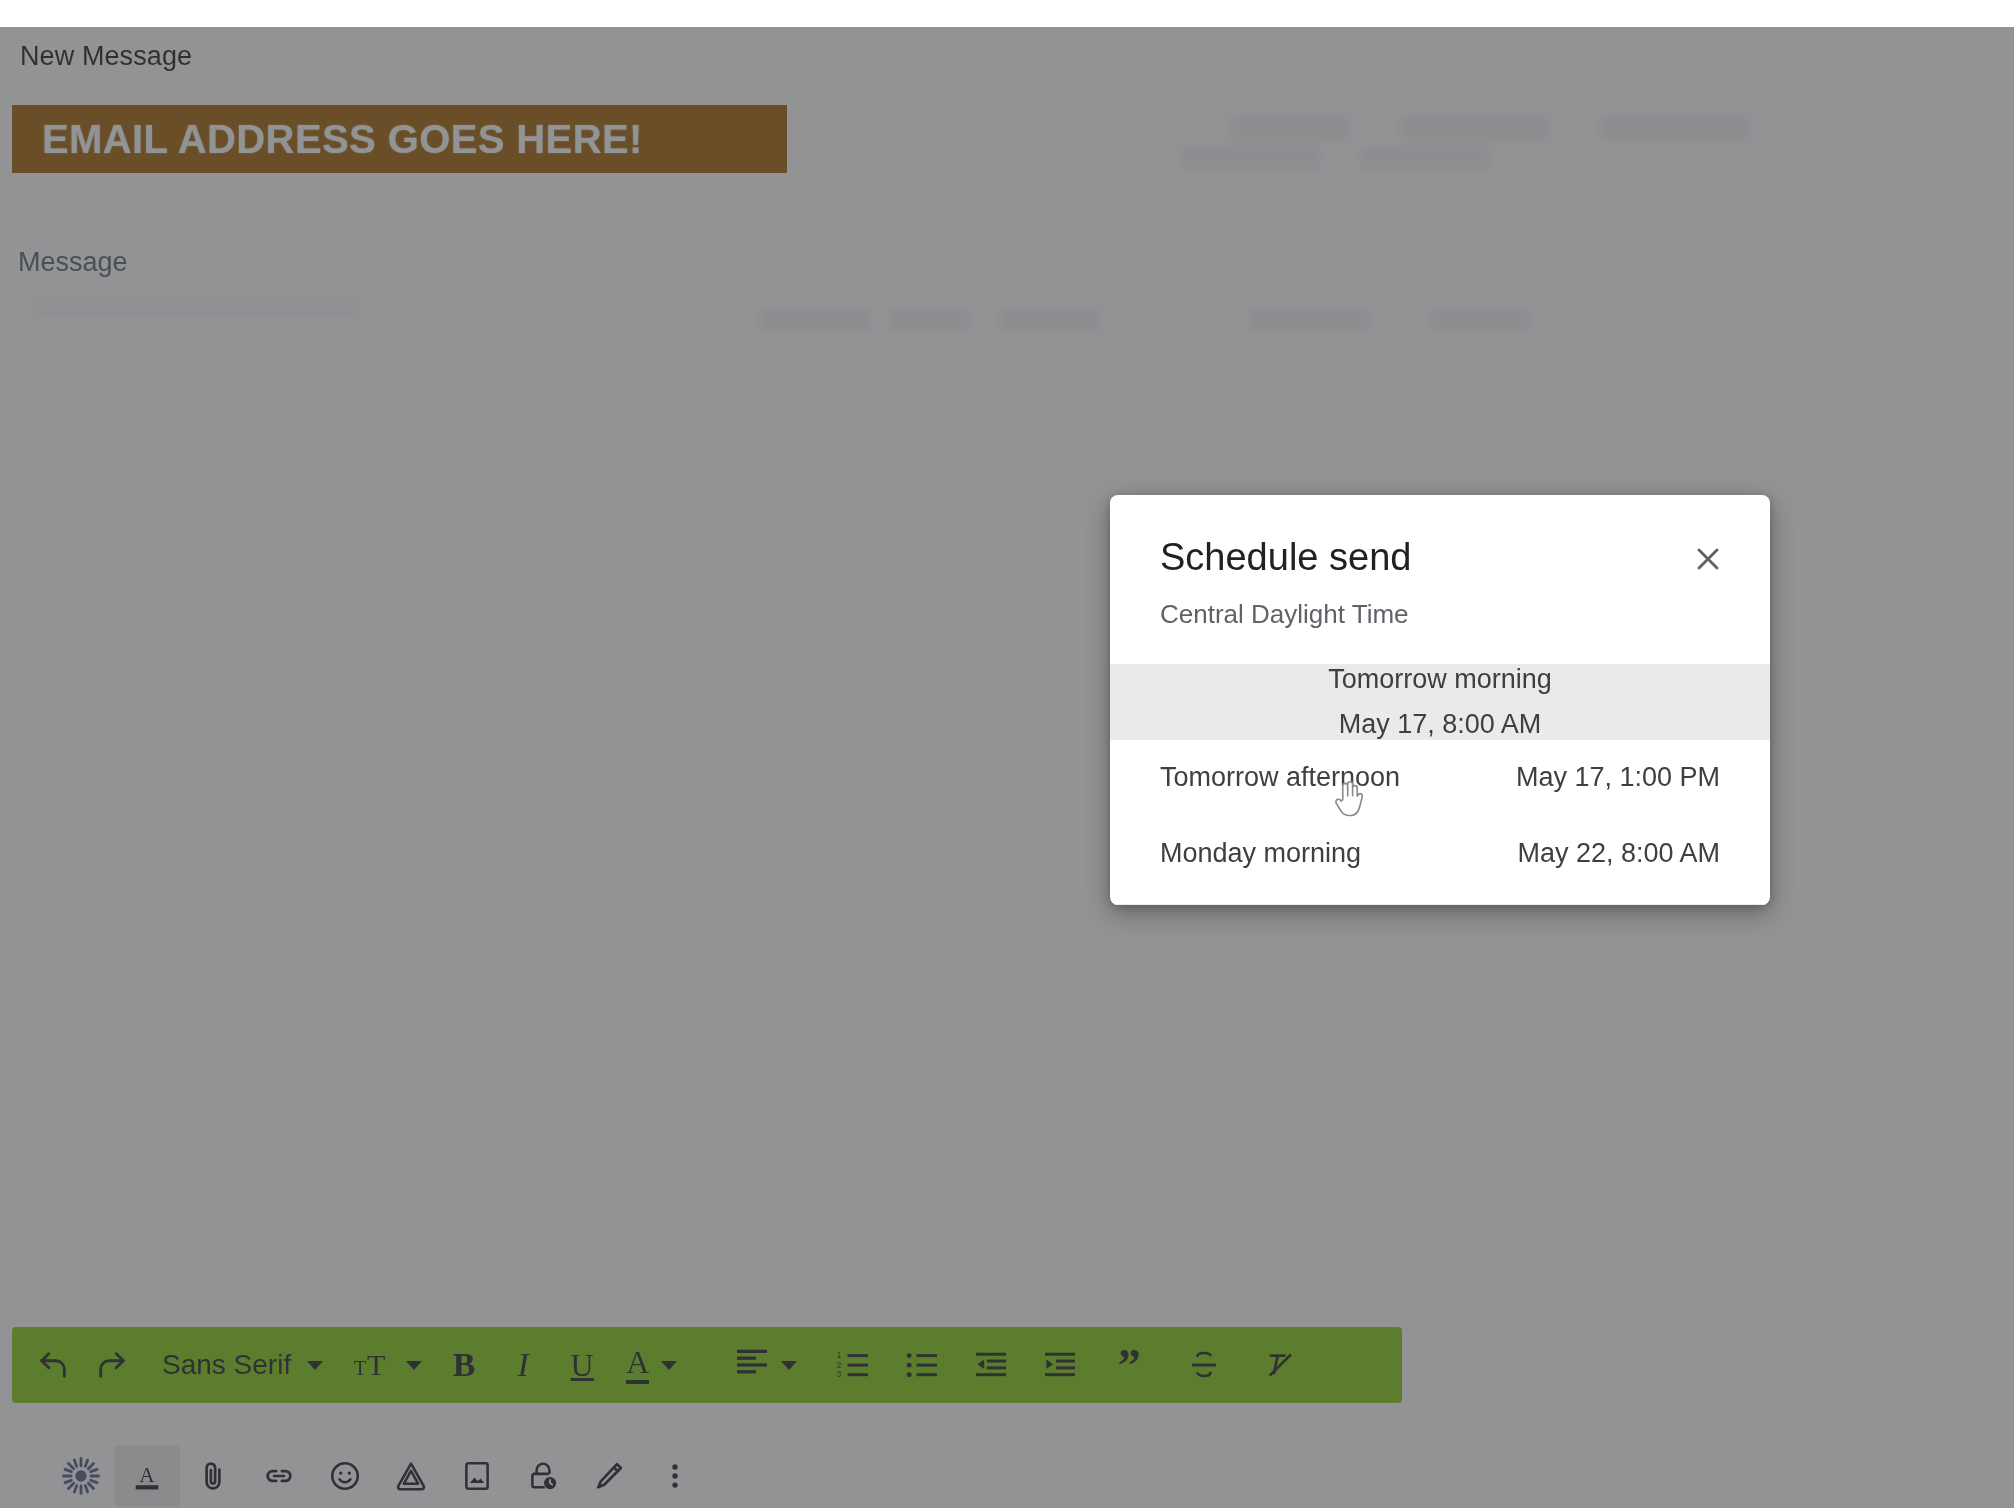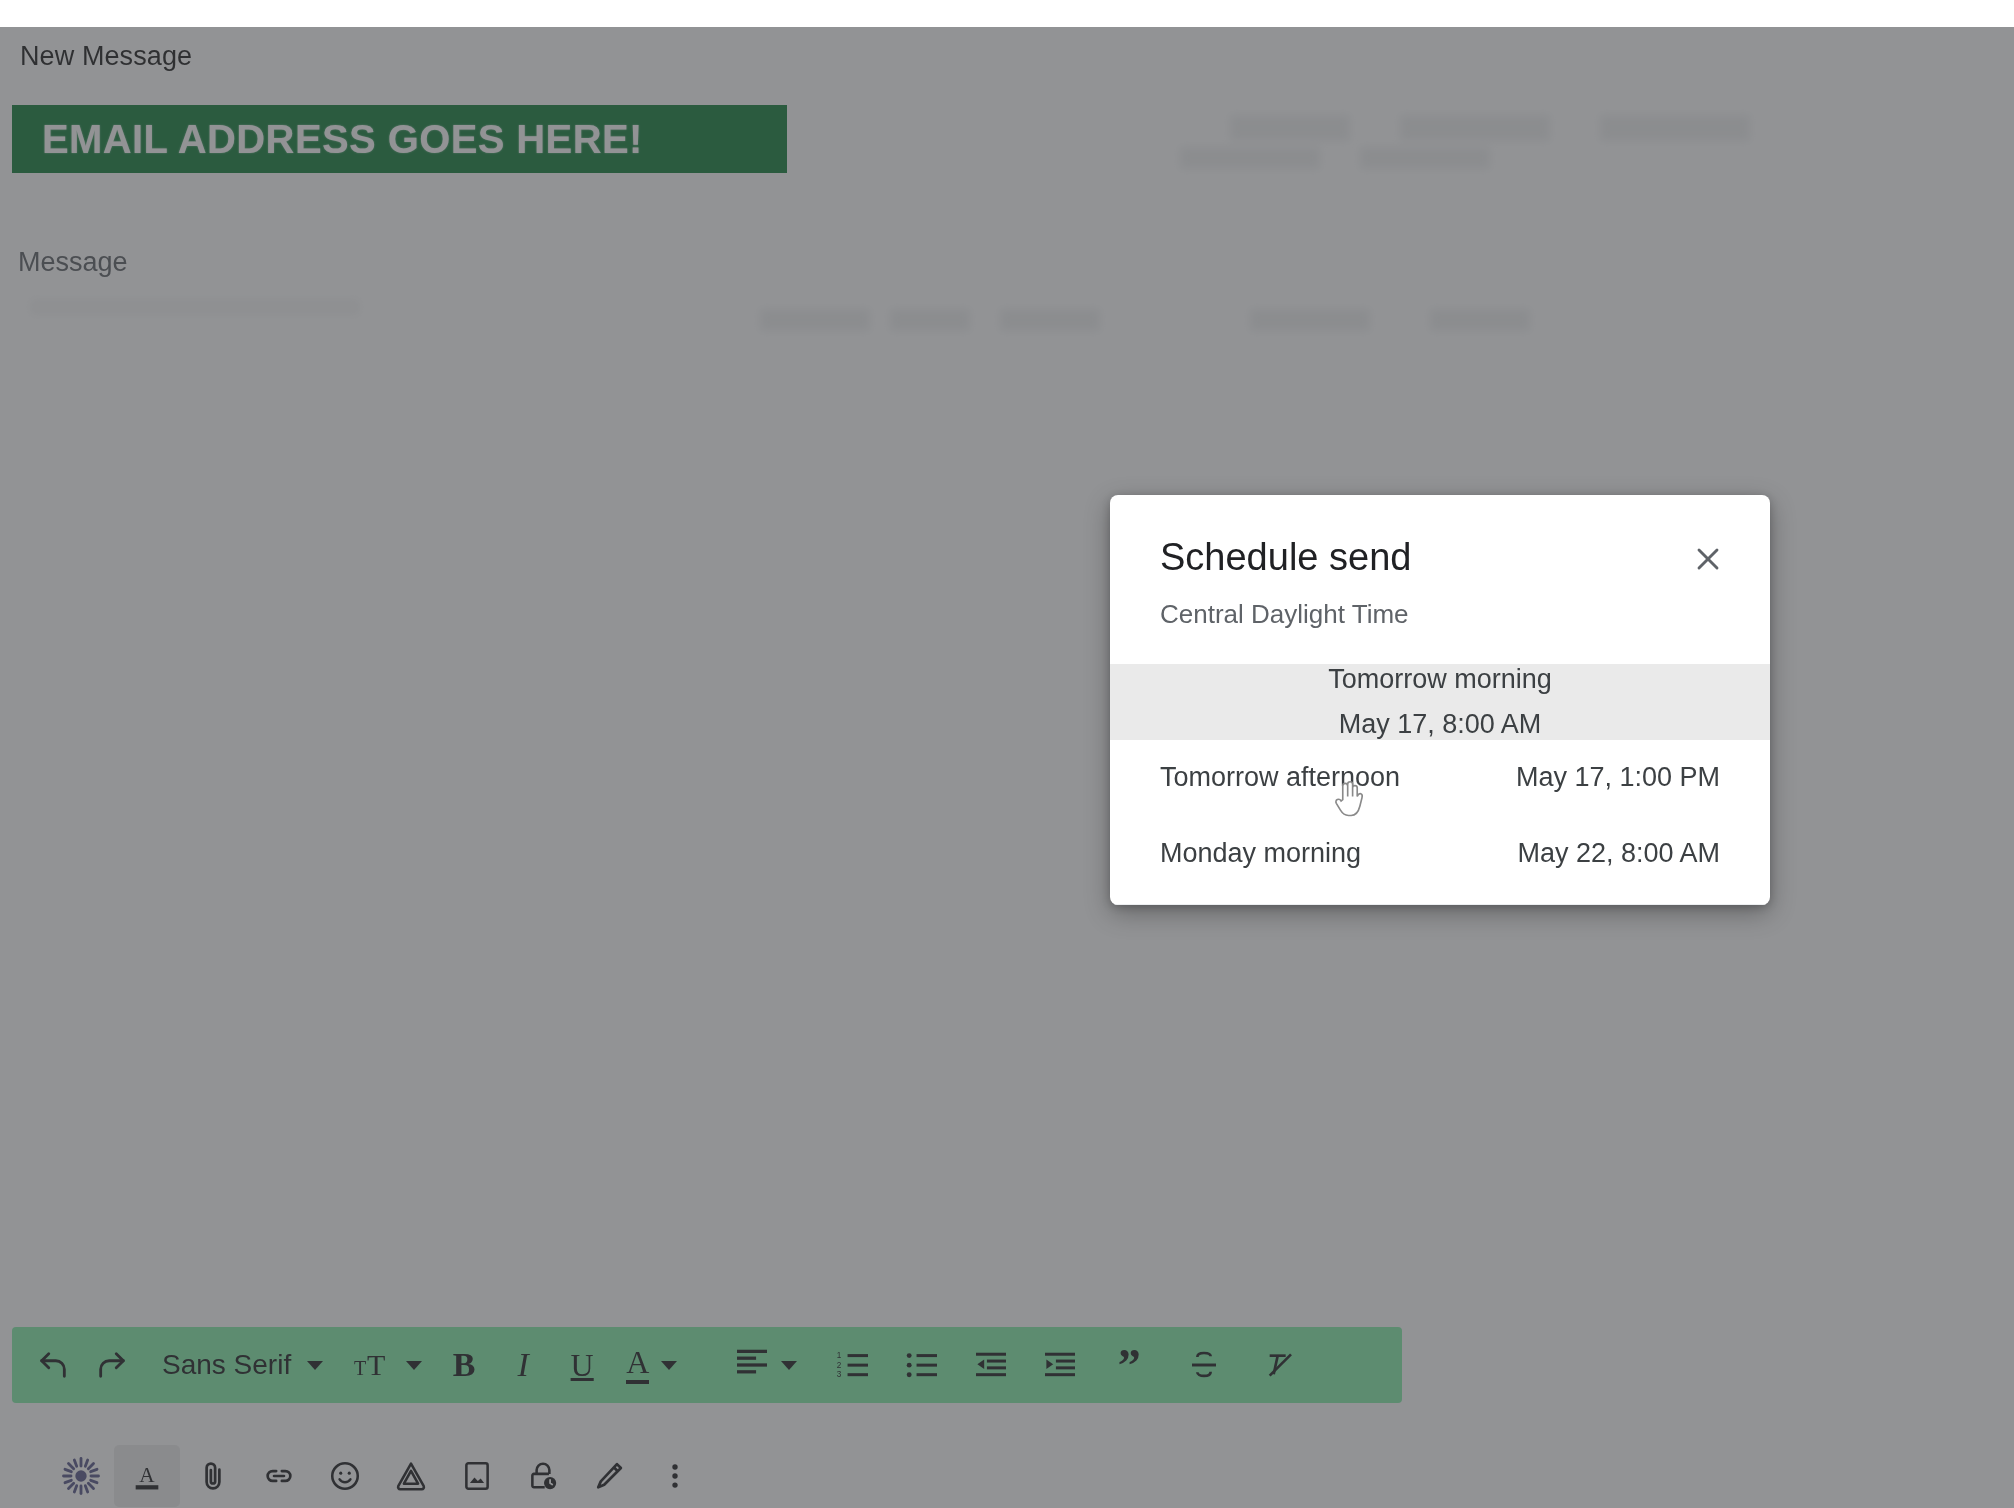--- a/index.html
+++ b/index.html
@@ -32,21 +32,21 @@
     font-size: 27px;
     color: #1f1f1f;
     letter-spacing: .1px;
   }
   .recipient-banner {
     position: absolute;
     left: 12px;
     top: 78px;
     width: 775px;
     height: 68px;
-    background: #15803d;
+    background: #a16207;
     display: flex;
     align-items: center;
   }
   .recipient-banner span {
     color: #ffffff;
     font-weight: bold;
     font-size: 40px;
     letter-spacing: .4px;
     padding-left: 30px;
     text-shadow: 0 0 2px rgba(255,255,255,.55);
@@ -66,21 +66,21 @@
     border-radius: 3px;
   }
 
   
   .format-bar {
     position: absolute;
     left: 12px;
     top: 1300px;
     width: 1390px;
     height: 76px;
-    background: #86efac;
+    background: #84cc16;
     border-radius: 4px;
     display: flex;
     align-items: center;
     gap: 5px;
     padding: 0 14px;
     box-sizing: border-box;
   }
   .fbtn {
     width: 54px;
     height: 54px;

